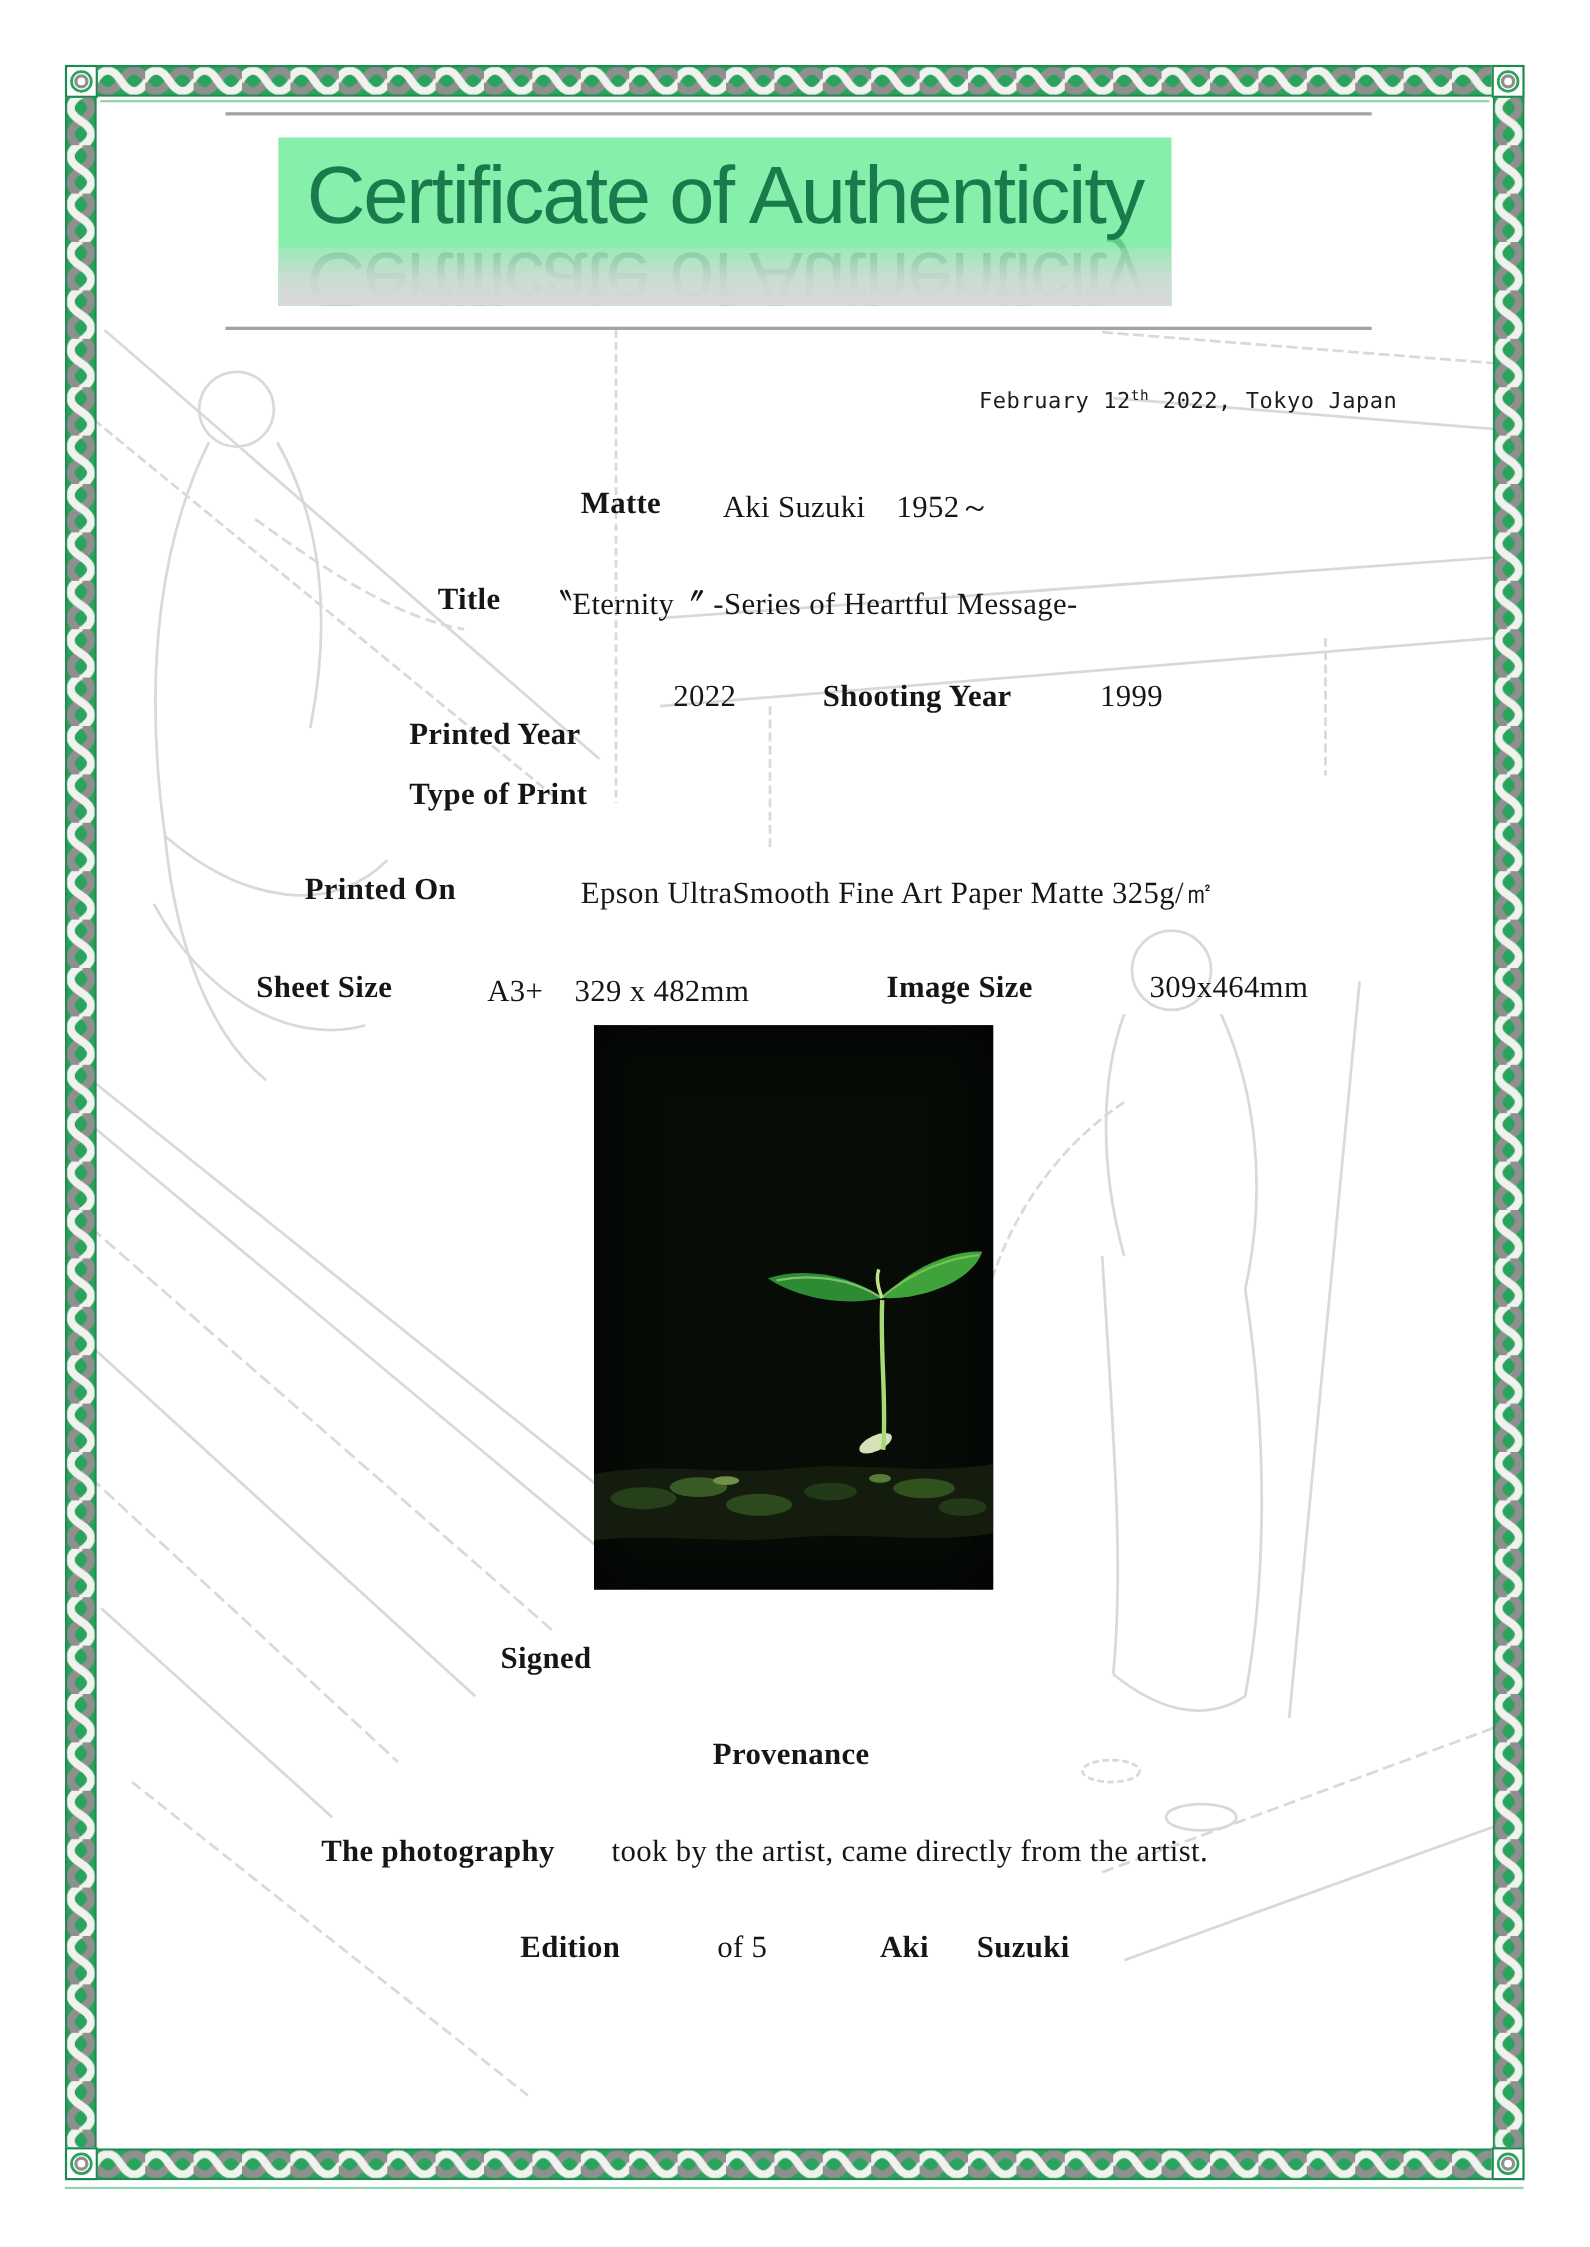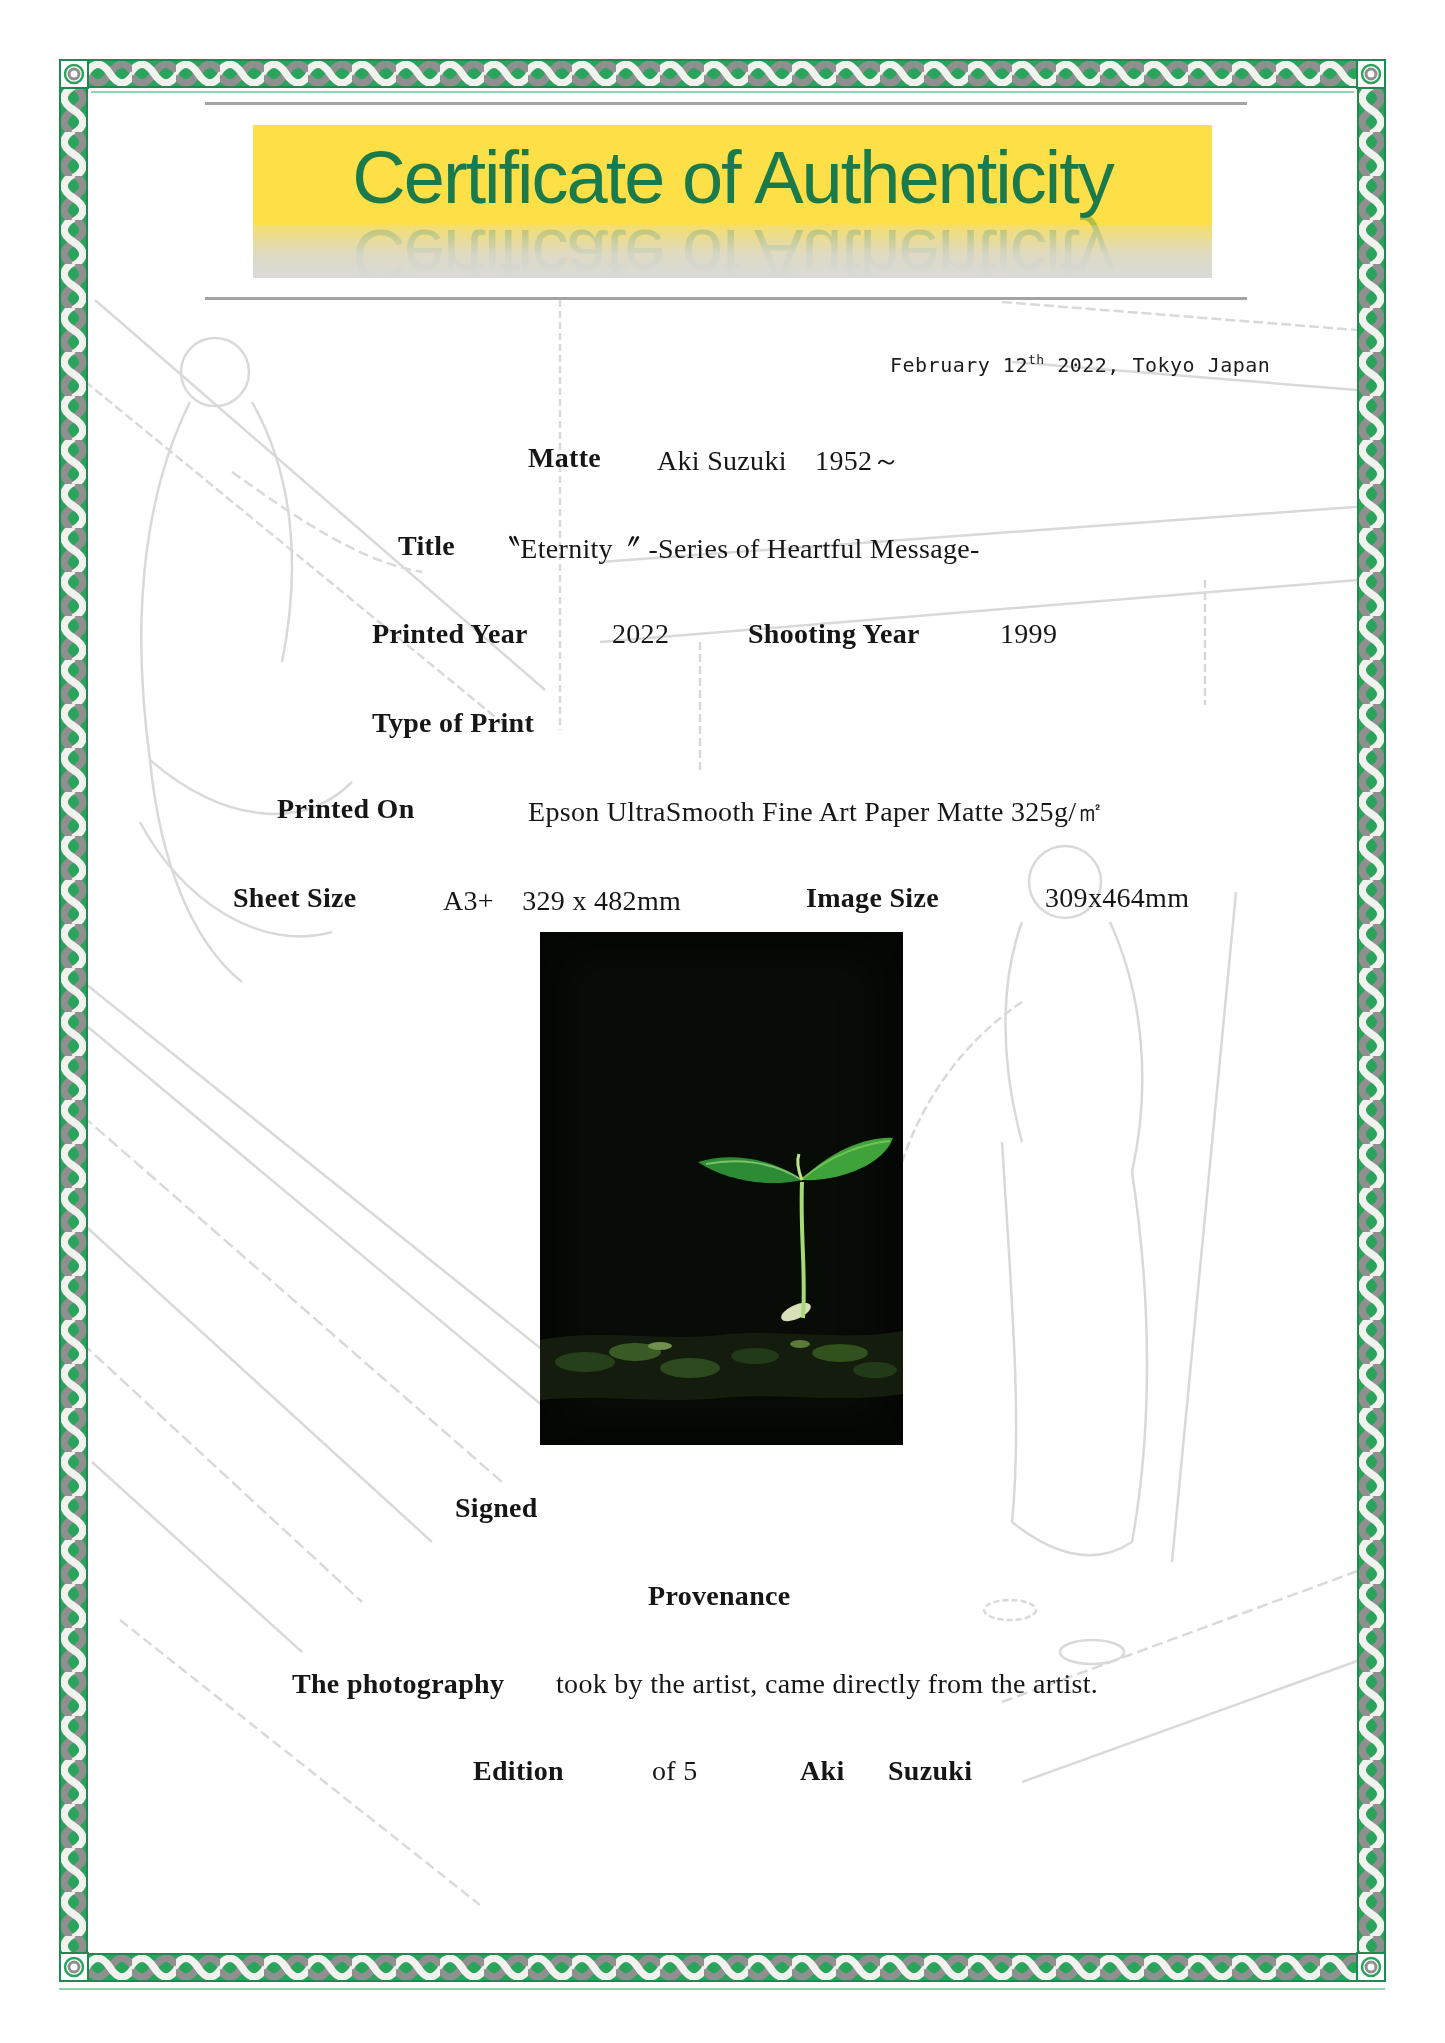--- a/index.html
+++ b/index.html
@@ -23,22 +23,22 @@
   .c-tl{left:59px;  top:59px;}  .c-tr{left:1356px; top:59px;}
   .c-bl{left:59px;  top:1952px;}.c-br{left:1356px; top:1952px;}
   .pinstripe{position:absolute; height:2px; background:#8fd4ae; z-index:1;}
   .pin-top{left:91px; top:91px; width:1263px;}
   .pin-bottom{left:59px; top:1988px; width:1326px;}
   
   .rule{position:absolute; height:3px; background:#a3a3a3; z-index:4;}
   .rule-top{left:205px; top:102px; width:1042px;}
   .rule-mid{left:205px; top:297px; width:1042px;}
   .title-box{
-    position:absolute; left:253px; top:125px; width:959px; height:153px;
-    background:#fde047; overflow:hidden; text-align:center; z-index:4;
+    position:absolute; left:253px; top:125px; width:812px; height:153px;
+    background:#86efac; overflow:hidden; text-align:center; z-index:4;
   }
   .title-main,.title-reflect{
     display:block; font-family:"Liberation Sans", sans-serif;
     font-size:74px; line-height:1; letter-spacing:-2px; color:#1a7a4b;
     white-space:nowrap;
   }
   .title-main{padding-top:16px;}
   .title-reflect{transform:scaleY(-1); margin-top:3px; opacity:.32;}
   .title-fade{
     position:absolute; left:0; right:0; top:100px; height:53px;
@@ -205,21 +205,21 @@
   <div class="rule rule-mid"></div>
 
   <div class="date-line"><span>February 12</span><sup>th</sup><span> 2022, Tokyo Japan</span></div>
 
   <span class="t b" style="left:528px;top:442px">Matte</span>
   <span class="t" style="left:657px;top:442px">Aki Suzuki　1952～</span>
 
   <span class="t b" style="left:398px;top:530px">Title</span>
   <span class="t" style="left:492px;top:530px">〝Eternity〞 -Series of Heartful Message-</span>
 
-  <span class="t b" style="left:372px;top:618px">Printed Year</span>
+  <span class="t b" style="left:372px;top:652px">Printed Year</span>
   <span class="t" style="left:612px;top:618px">2022</span>
   <span class="t b" style="left:748px;top:618px">Shooting Year</span>
   <span class="t" style="left:1000px;top:618px">1999</span>
 
   <span class="t b" style="left:372px;top:707px">Type of Print</span>
 
   <span class="t b" style="left:277px;top:793px">Printed On</span>
   <span class="t" style="left:528px;top:793px">Epson UltraSmooth Fine Art Paper Matte 325g/㎡</span>
 
   <span class="t b" style="left:233px;top:882px">Sheet Size</span>

